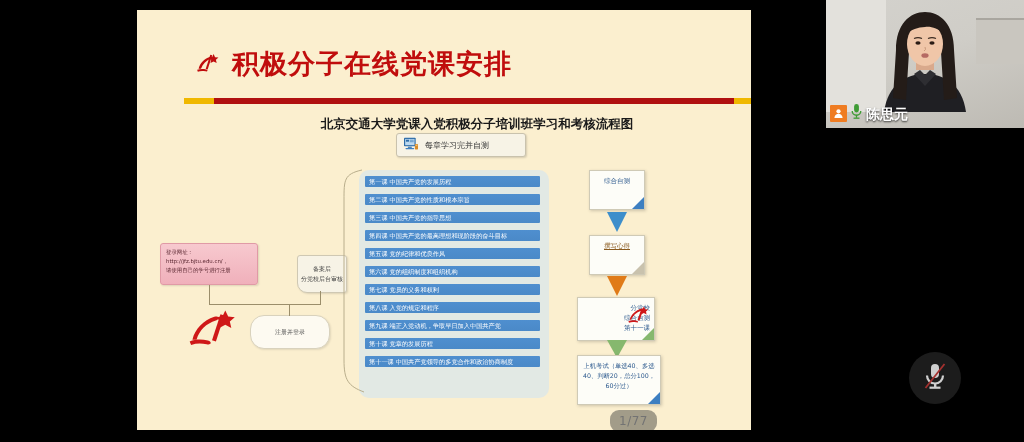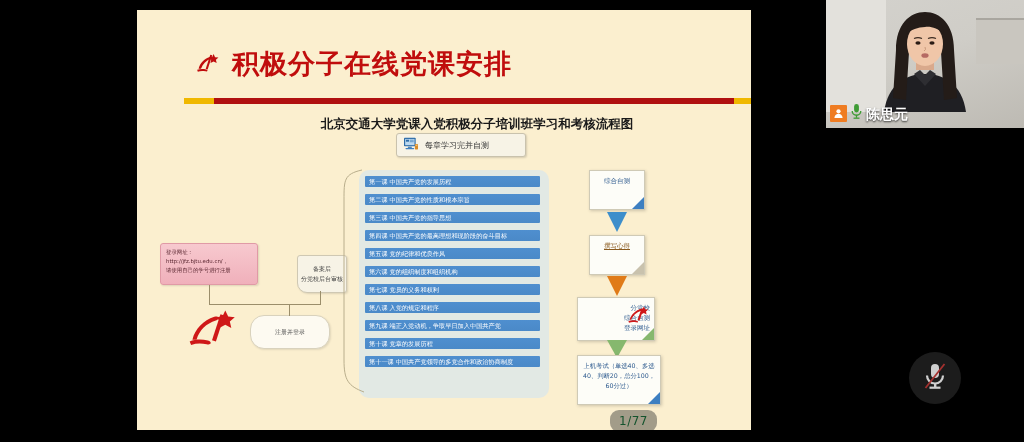--- a/index.html
+++ b/index.html
@@ -202,21 +202,21 @@
     line-height: 32px;
     letter-spacing: 0px;
     text-align: left;
   }
 
   
   .page-indicator {
     position: absolute;
     left: 473px; top: 400px;
     background: rgba(90,88,80,.55);
-    color: #14532d;
+    color: #737373;
     font-size: 12px;
     padding: 4px 9px;
     border-radius: 9px;
     letter-spacing: .5px;
   }
 
   
   #webcam {
     position: absolute;
     left: 826px; top: 0px;
@@ -365,21 +365,21 @@
 
       <div class="arrow-down" style="left:467px; top:264px;">
         <svg width="26" height="24" viewBox="0 0 26 24">
           <path d="M3 2h20l-10 20z" fill="#e07b18"></path>
         </svg>
       </div>
 
       <div class="note-card" id="card-approve">
         <div>分党校</div>
         <div>综合自测</div>
-        <div>登录网址</div>
+        <div>第十一课</div>
         <span class="emblem-card">
           <svg width="24" height="20" viewBox="0 0 28 24">
             <g fill="#cf1818">
               <path d="M4 19c1.6-6 6-10.5 12-12.8 1.2-.5 2-.3 2.3.4.3.7-.3 1.3-1.4 1.8C11.6 10.5 7.6 14 5.8 19z"></path>
               <path d="M2.5 20.5c3-1.2 6.4-1.4 10-.5 1.2.3 1.7.9 1.5 1.5-.2.6-1 .8-2.2.5-3-.7-5.8-.6-8.6.4z"></path>
               <rect x="16" y="5" width="2.4" height="15" transform="rotate(18 17 12)"></rect>
               <path d="M21 3l1.6 3.3 3.6.4-2.6 2.4.7 3.5L21 10.8l-3.3 1.8.7-3.5-2.6-2.4 3.6-.4z"></path>
             </g>
           </svg>
         </span>

